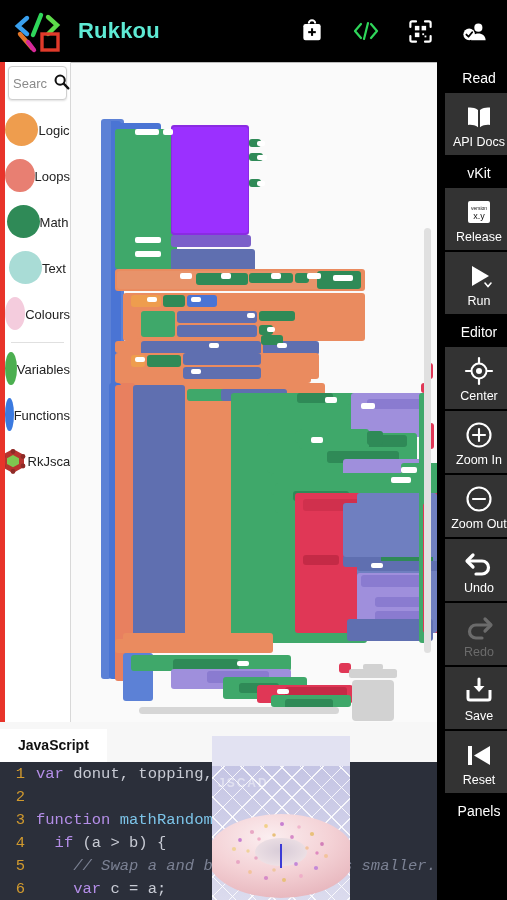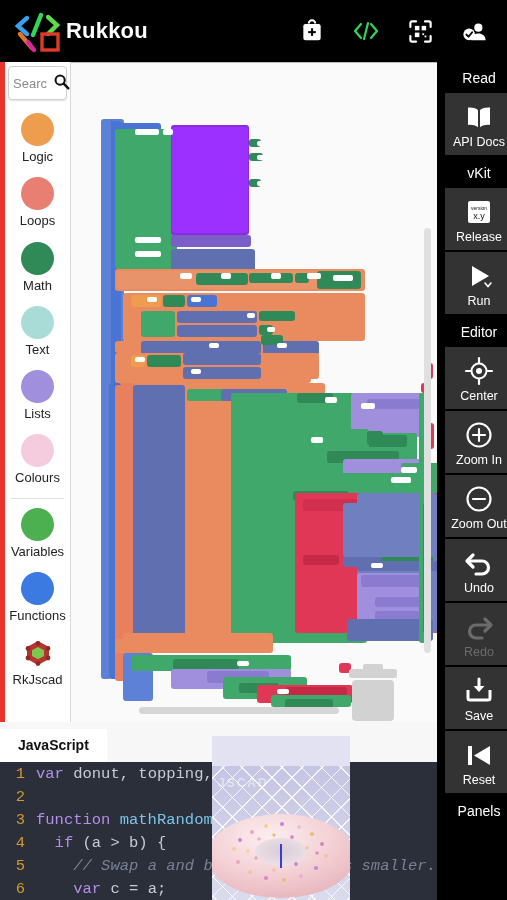--- a/index.html
+++ b/index.html
@@ -12,21 +12,21 @@
   #app { position: relative; width: 507px; height: 900px; background:#000; }
 
   
   #header {
     position: absolute; left:0; top:0; width:507px; height:62px;
     background:#000; display:flex; align-items:center;
   }
   #logo { width:56px; height:46px; margin-left:10px; position:relative; flex:none; }
   #logo svg { display:block; }
   #app-title {
-    color:#ffffff; font-size:22px; font-weight:bold; 
+    color:#5eead4; font-size:22px; font-weight:bold; margin-left:12px;
     letter-spacing:0.2px;
   }
   #header-actions {
     margin-left:auto; display:flex; align-items:center; gap:24px; margin-right:18px;
   }
   .hdr-icon { width:30px; height:30px; display:flex; align-items:center; justify-content:center; cursor:pointer; }
 
   
   #red-edge {
     position:absolute; left:0; top:62px; width:5px; height:660px; background:#e8342a; z-index:5;
@@ -43,21 +43,21 @@
     border:1px solid #cfcfcf; border-radius:4px;
     display:flex; align-items:center; padding:0 4px; gap:2px;
     box-shadow:0 1px 2px rgba(0,0,0,0.12);
   }
   #search-input {
     border:none; outline:none; font-size:13px; color:#6b6b6b;
     width:38px; background:transparent; font-family:"Liberation Sans", sans-serif;
   }
   #search-input::placeholder { color:#8a8a8a; }
   .cat {
-    display:flex; flex-direction:column; align-items:center; justify-content:center;
+    display:flex; flex-direction:row; align-items:center; justify-content:center;
     padding:7px 0 6px 0; cursor:pointer;text-align:center;
   }
   .cat-dot { width:33px; height:33px; border-radius:50%; }
   .cat-label { font-size:13px; color:#222; margin-top:4px; line-height:1.1; }
   .cat-sep { height:1px; background:#e0e0e0; margin:6px 6px 2px 6px; }
   .cat-icon-3d { width:33px; height:33px; display:flex; align-items:center; justify-content:center; }
 
   
   #workspace {
     position:absolute; left:71px; top:62px; width:366px; height:660px;
@@ -238,24 +238,20 @@
           <div class="cat-dot" style="background: rgb(232, 127, 114);"></div>
           <div class="cat-label">Loops</div>
         </div>
         <div class="cat">
           <div class="cat-dot" style="background: rgb(47, 138, 87);"></div>
           <div class="cat-label">Math</div>
         </div>
         <div class="cat">
           <div class="cat-dot" style="background: rgb(169, 220, 214);"></div>
           <div class="cat-label">Text</div>
-        </div>
-        <div class="cat">
-          <div class="cat-dot" style="background: rgb(159, 143, 220);"></div>
-          <div class="cat-label">Lists</div>
         </div>
         <div class="cat">
           <div class="cat-dot" style="background: rgb(244, 204, 221);"></div>
           <div class="cat-label">Colours</div>
         </div>
         <div class="cat-sep"></div>
         <div class="cat">
           <div class="cat-dot" style="background: rgb(76, 175, 80);"></div>
           <div class="cat-label">Variables</div>
         </div>

